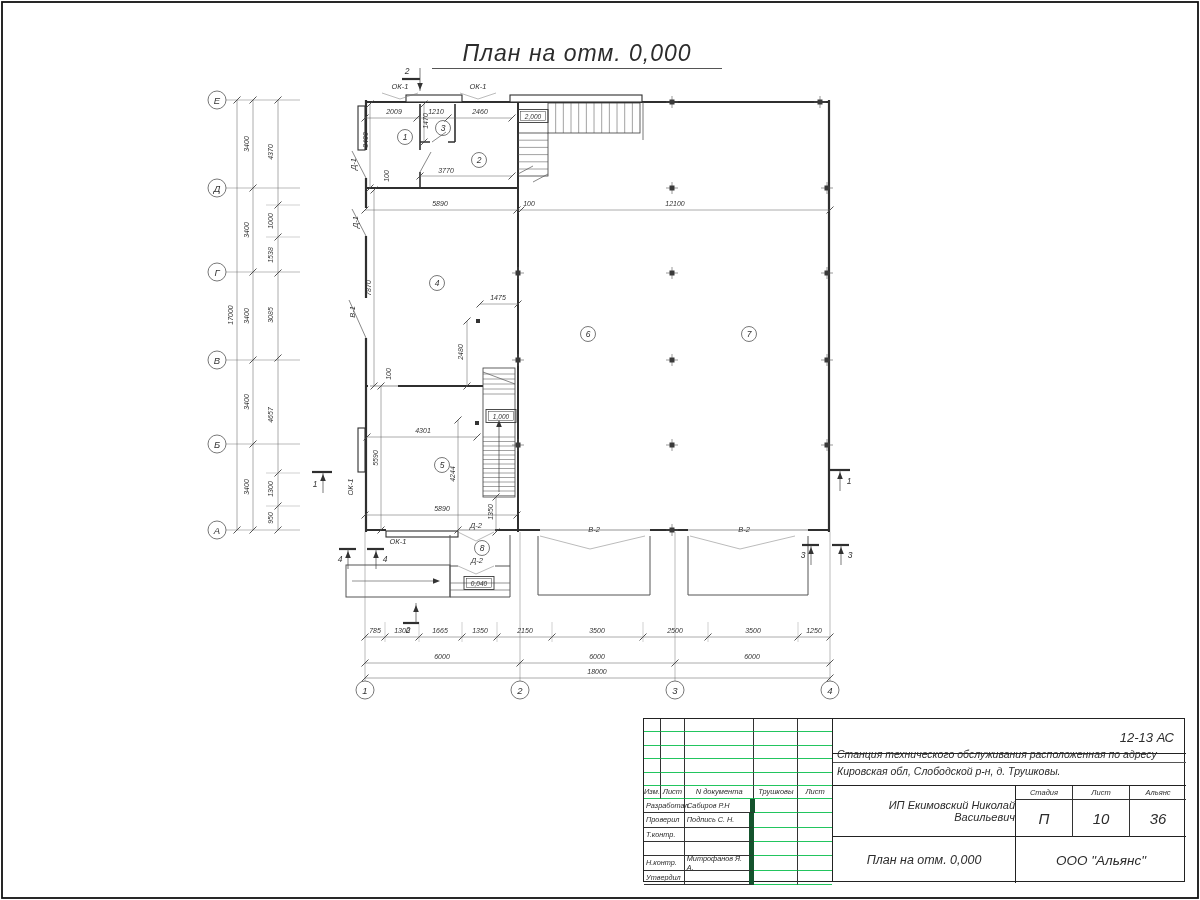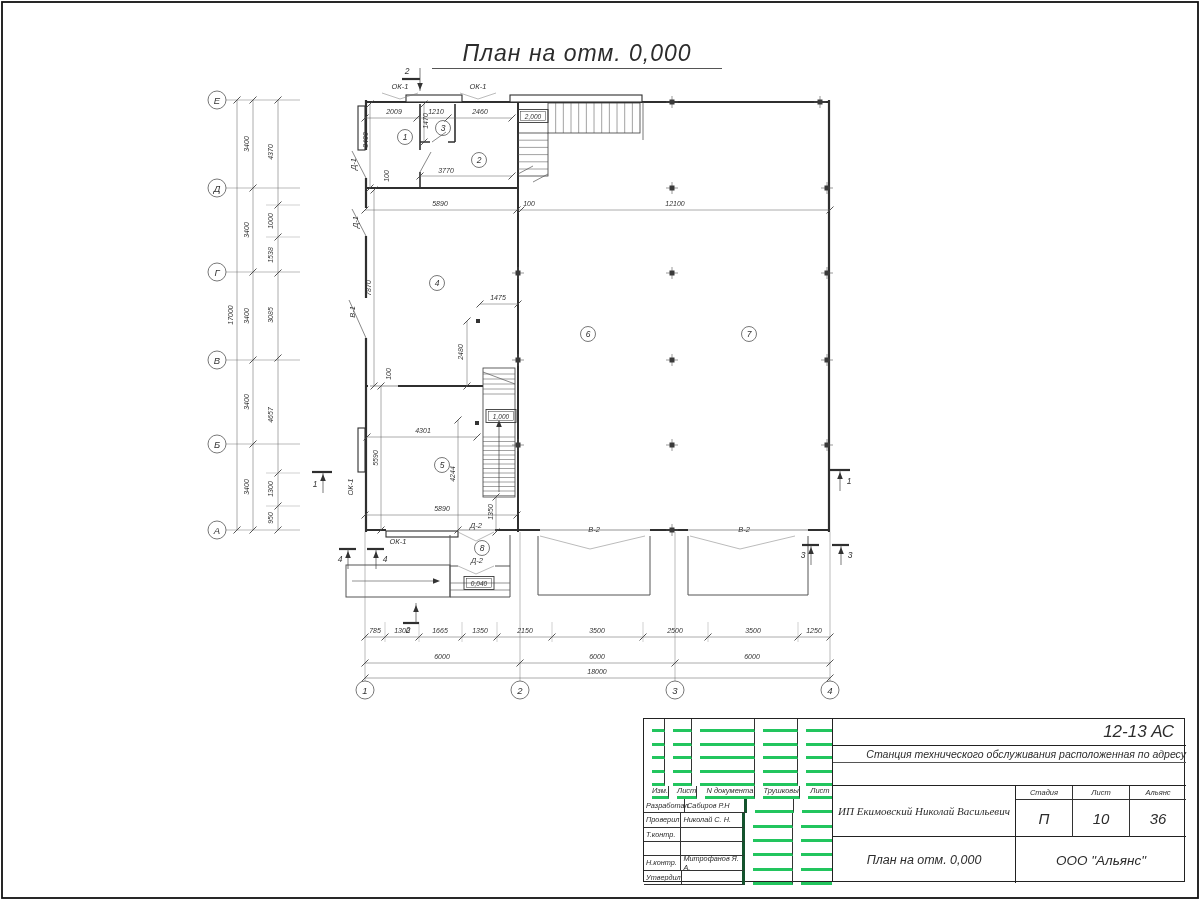--- a/index.html
+++ b/index.html
@@ -9,38 +9,38 @@
   .drawing-title{position:absolute;left:432px;top:40px;width:290px;text-align:center;
        font-style:italic;font-size:23px;color:#2c2c2c;letter-spacing:1px;
        border-bottom:1.3px solid #555;padding-bottom:1px;}
   
   .stamp{position:absolute;left:643px;top:718px;width:542px;height:164px;
          border:1.6px solid #222;box-sizing:border-box;color:#2c2c2c;font-style:italic;}
   .stamp *{box-sizing:border-box;}
   .stamp-left{position:absolute;left:0;top:0;width:189px;height:100%;border-right:1.6px solid #222;}
   .rev-row,.hdr-row{display:flex;height:13.4px;}
   .hdr-row{height:13px;}
-  .rc{border-right:1px solid #333;border-bottom:3px solid #22c55e;height:100%;margin-left:8px;}
+  .rc{border-right:1px solid #333;border-bottom:1px solid #22c55e;height:100%;}
   .c1{width:17px;} .c2{width:24px;} .c3{width:70px;} .c4{width:44px;} .c5{width:34px;border-right:none;}
   .hdr-row .rc{font-size:7.5px;display:flex;align-items:center;justify-content:center;}
   .role-row{display:flex;height:14.33px;}
   .role-label{width:41px;border-right:1px solid #333;border-bottom:1px solid #333;
       font-size:7.3px;display:flex;align-items:center;padding-left:2px;}
-  .role-name{width:70px;border-right:3px solid #14532d;border-bottom:1px solid #333;
+  .role-name{width:70px;border-right:5px solid #14532d;border-bottom:1px solid #333;
       font-size:7.3px;display:flex;align-items:center;padding-left:2px;}
   .stamp-right{position:absolute;left:189px;top:0;width:353px;height:100%;}
-  .doc-row{position:absolute;left:0;top:0;width:100%;height:27px;border-bottom:1.4px solid #222;
-      font-size:17px;text-align:right;padding:3px 12px 0 0;}
+  .doc-row{position:absolute;left:0;top:8px;width:100%;height:27px;border-bottom:1.4px solid #222;
+      font-size:13px;text-align:right;padding:3px 12px 0 0;}
   .proj-row{position:absolute;left:0;top:27px;width:100%;height:40px;border-bottom:1.4px solid #222;
       font-size:10.5px;line-height:1;}
-  .proj-line1{padding:3px 0 2px 4px;border-bottom:0.8px solid #555;text-align:right;}
+  .proj-line1{padding:3px 0 2px 4px;border-bottom:0.8px solid #555;}
   .proj-line2{padding:3px 0 0 4px;}
   .mid-row{position:absolute;left:0;top:67px;width:100%;height:51px;border-bottom:1.4px solid #222;}
   .client-cell{position:absolute;left:0;top:0;width:183px;height:100%;border-right:1.4px solid #222;
-      display:flex;align-items:center;justify-content:center;text-align:left;font-size:11px;font-family:Liberation Serif, serif;}
+      display:flex;align-items:center;justify-content:center;text-align:right;font-size:11px;}
   .stage-cols{position:absolute;left:183px;top:0;width:170px;height:100%;}
   .stage-hdr{display:flex;height:14px;border-bottom:1px solid #333;}
   .stage-hdr div{flex:1;border-right:1px solid #333;font-size:7.5px;display:flex;align-items:center;justify-content:center;}
   .stage-hdr div:last-child{border-right:none;}
   .stage-vals{display:flex;height:37px;}
   .stage-vals div{flex:1;border-right:1px solid #333;font-size:15px;display:flex;align-items:center;justify-content:center;}
   .stage-vals div:last-child{border-right:none;}
   .bot-row{position:absolute;left:0;top:118px;width:100%;height:46px;}
   .sheet-title-cell{position:absolute;left:0;top:0;width:183px;height:100%;border-right:1.4px solid #222;
       display:flex;align-items:center;justify-content:center;font-size:12.5px;}
@@ -515,21 +515,21 @@
       <div class="rc c5">Лист</div>
     </div>
     <div class="role-row">
       <div class="role-label">Разработал</div>
       <div class="role-name">Сабиров Р.Н</div>
       <div class="rc c4"></div>
         <div class="rc c5"></div>
     </div>
     <div class="role-row">
       <div class="role-label">Проверил</div>
-      <div class="role-name">Николай С. Н.</div>
+      <div class="role-name">Подпись С. Н.</div>
       <div class="rc c4"></div>
         <div class="rc c5"></div>
     </div>
     <div class="role-row">
       <div class="role-label">Т.контр.</div>
       <div class="role-name"></div>
       <div class="rc c4"></div>
         <div class="rc c5"></div>
     </div>
     <div class="role-row">
@@ -548,20 +548,21 @@
       <div class="role-label">Утвердил</div>
       <div class="role-name"></div>
       <div class="rc c4"></div>
         <div class="rc c5"></div>
     </div>
   </div>
   <div class="stamp-right">
     <div class="doc-row">12-13 АС</div>
     <div class="proj-row">
       <div class="proj-line1">Станция технического обслуживания расположенная по адресу</div>
+      <div class="proj-line2">Кировская обл, Слободской р-н, д. Трушковы.</div>
     </div>
     <div class="mid-row">
       <div class="client-cell">ИП Екимовский Николай Васильевич</div>
       <div class="stage-cols">
         <div class="stage-hdr">
           <div>Стадия</div>
           <div>Лист</div>
           <div>Альянс</div>
         </div>
         <div class="stage-vals">

